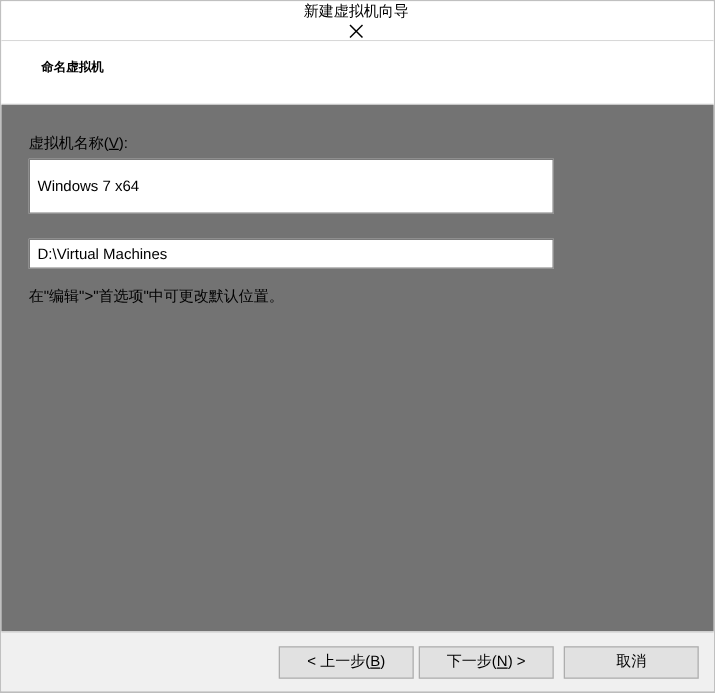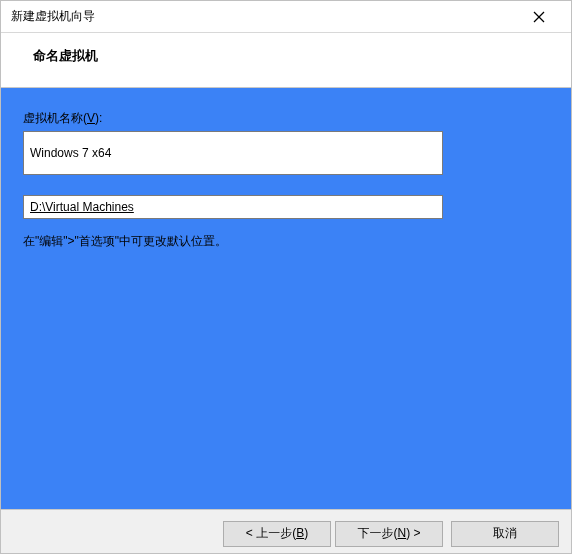--- a/index.html
+++ b/index.html
@@ -17,20 +17,21 @@
       border: 1px solid #c0c0c0;
     }
     .titlebar {
       display: flex;
       align-items: center;
       justify-content: space-between;
       height: 32px;
       padding: 0 12px 0 10px;
       background: #ffffff;
       border-bottom: 1px solid #d8d8d8;
+      flex-direction: column;
     }
     .titlebar-title {
       font-size: 12px;
       color: #000;
     }
     .close-btn {
       width: 40px;
       height: 28px;
       display: flex;
       align-items: center;
@@ -47,32 +48,32 @@
       height: 12px;
       stroke: #000;
       stroke-width: 1.2;
     }
     .header-area {
       background: #ffffff;
       padding: 14px 20px 18px 32px;
       border-bottom: 1px solid #c8c8c8;
     }
     .header-title {
-      font-size: 13px;
+      font-size: 10px;
       font-weight: bold;
       color: #000;
       margin-bottom: 4px;
     }
     .header-sub {
       font-size: 12px;
       color: #000;
       margin-left: 26px;
     }
     .content-area {
-      background: #3b82f6;
+      background: #737373;
       padding: 22px 22px 0 22px;
       height: 421px;
     }
     .field-label {
       font-size: 12px;
       color: #000;
       margin-bottom: 4px;
     }
     .underline {
       text-decoration: underline;
@@ -88,21 +89,20 @@
       color: #000;
       outline: none;
     }
     .row-name {
       margin-bottom: 20px;
     }
     .row-loc-input {
       display: flex;
       align-items: center;
       gap: 8px;
-      text-decoration: underline;
     }
     .loc-input {
       width: 420px;
       height: 24px;
       border: 1px solid #7a7a7a;
       background: #ffffff;
       padding: 0 6px;
       font-family: inherit;
       font-size: 12px;
       color: #000;

